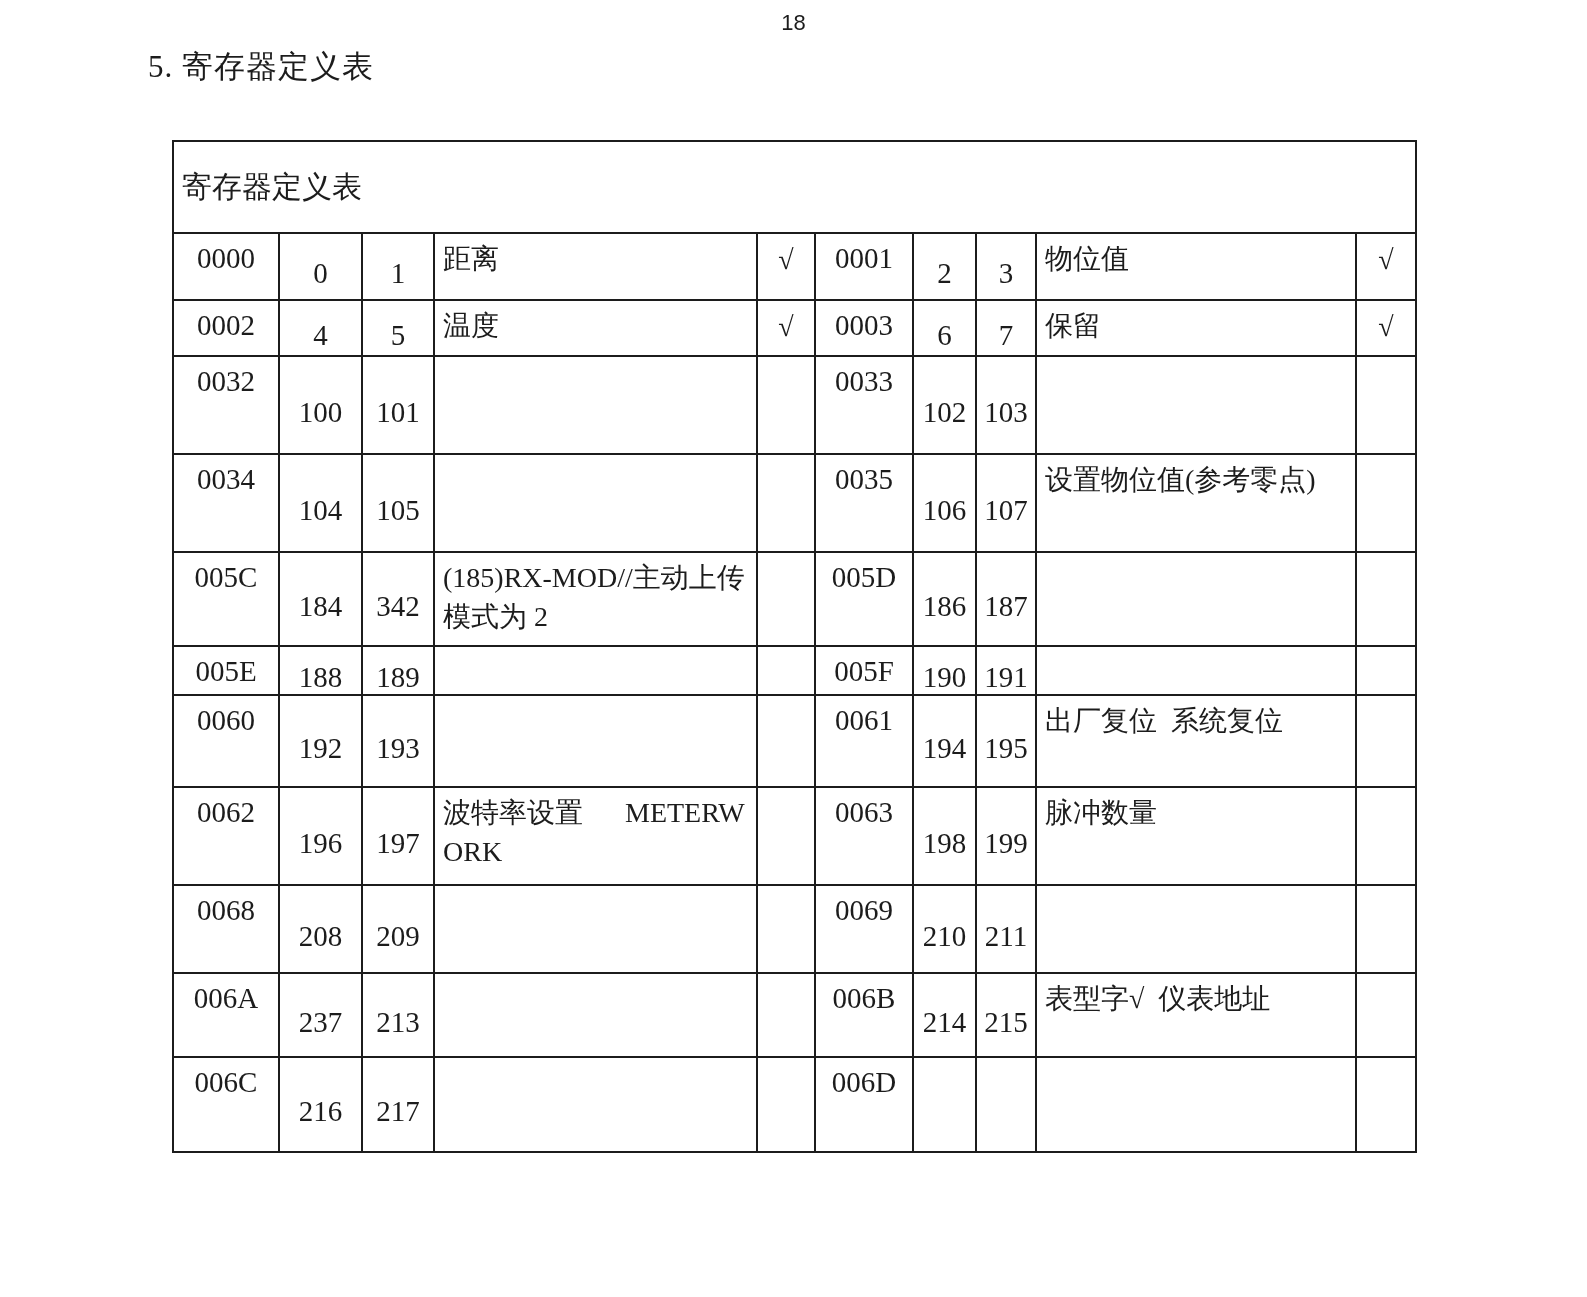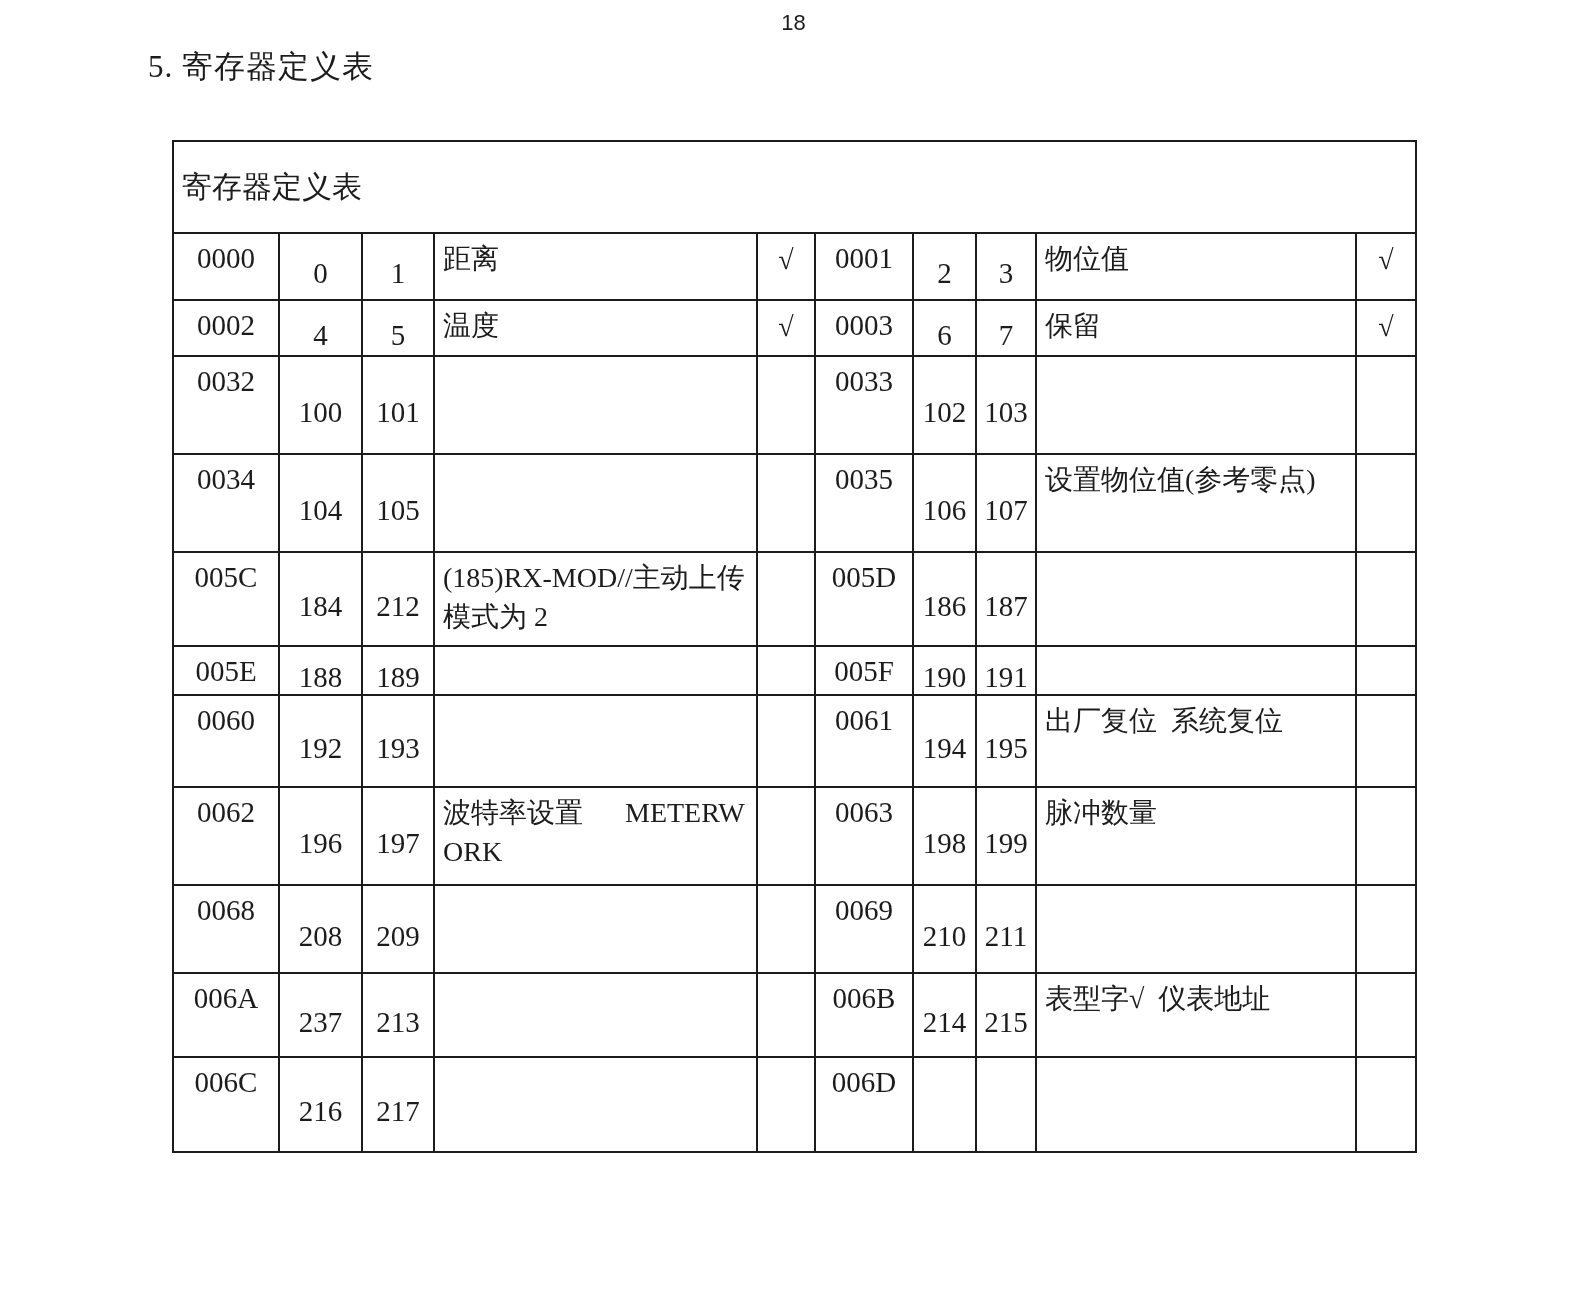--- a/index.html
+++ b/index.html
@@ -151,21 +151,21 @@
       <td class="ro"></td>
       <td class="addr">0035</td>
       <td class="num">106</td>
       <td class="num">107</td>
       <td class="desc">设置物位值(参考零点)</td>
       <td class="ro"></td>
     </tr>
     <tr style="height:94px">
       <td class="addr">005C</td>
       <td class="num">184</td>
-      <td class="num">212</td>
+      <td class="num">342</td>
       <td class="desc">(185)RX-MOD//主动上传模式为 2</td>
       <td class="ro"></td>
       <td class="addr">005D</td>
       <td class="num">186</td>
       <td class="num">187</td>
       <td class="desc"></td>
       <td class="ro"></td>
     </tr>
     <tr style="height:44px">
       <td class="addr">005E</td>

